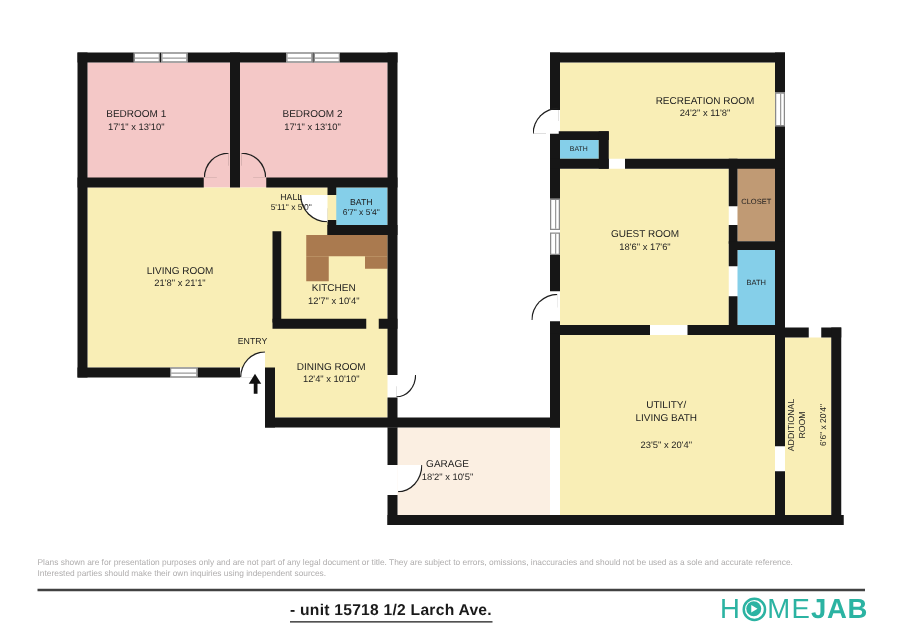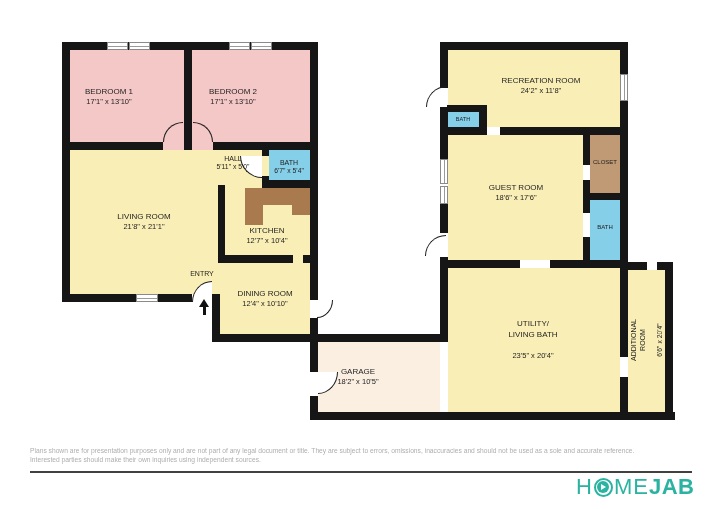--- a/index.html
+++ b/index.html
@@ -141,21 +141,21 @@
   <i class="arc br fill" style="left:318px;top:372px;width:20px;height:22px"></i>
   <i class="arc tl" style="left:426px;top:86px;width:21px;height:21px"></i>
   <i class="arc tl" style="left:425px;top:235px;width:21px;height:21px"></i>
 
   <div class="arrow-up" style="left:199px;top:299px"></div>
 
   <div class="lbl" style="left:109px;top:97px">
     <div>BEDROOM 1</div>
     <div class="dims">17'1" x 13'10"</div>
   </div>
-  <div class="lbl" style="left:233px;top:97px">
+  <div class="lbl" style="left:250px;top:97px">
     <div>BEDROOM 2</div>
     <div class="dims">17'1" x 13'10"</div>
   </div>
   <div class="lbl s7" style="left:233px;top:163px">
     <div>HALL</div>
     <div class="dims">5'11" x 5'0"</div>
   </div>
   <div class="lbl s7" style="left:289px;top:167px">
     <div>BATH</div>
     <div class="dims">6'7" x 5'4"</div>
@@ -172,21 +172,21 @@
     <div>ENTRY</div>
   </div>
   <div class="lbl" style="left:265px;top:299px">
     <div>DINING ROOM</div>
     <div class="dims">12'4" x 10'10"</div>
   </div>
   <div class="lbl" style="left:358px;top:377px">
     <div>GARAGE</div>
     <div class="dims">18'2" x 10'5"</div>
   </div>
-  <div class="lbl" style="left:541px;top:86px">
+  <div class="lbl" style="left:564px;top:86px">
     <div>RECREATION ROOM</div>
     <div class="dims">24'2" x 11'8"</div>
   </div>
   <div class="lbl xs" style="left:463px;top:120px">
     <div>BATH</div>
   </div>
   <div class="lbl" style="left:516px;top:193px">
     <div>GUEST ROOM</div>
     <div class="dims">18'6" x 17'6"</div>
   </div>
@@ -203,20 +203,21 @@
   </div>
   <div class="lbl rot s7" style="left:647px;top:340px">
     <div>ADDITIONAL
 ROOM</div>
     <div class="dims">6'6" x 20'4"</div>
   </div>
 
   <div class="disclaimer">Plans shown are for presentation purposes only and are not part of any legal document or title. They are subject to errors, omissions, inaccuracies and should not be used as a sole and accurate reference.
 Interested parties should make their own inquiries using independent sources.</div>
   <div class="rule"></div>
+  <div class="unit">- unit 15718 1/2  Larch Ave.</div>
   <div class="logo">
     <span>H</span>
     <span class="logo-o"></span>
     <span>ME</span>
     <span class="bold">JAB</span>
   </div>
 
 </div>
 
 </body></html>

